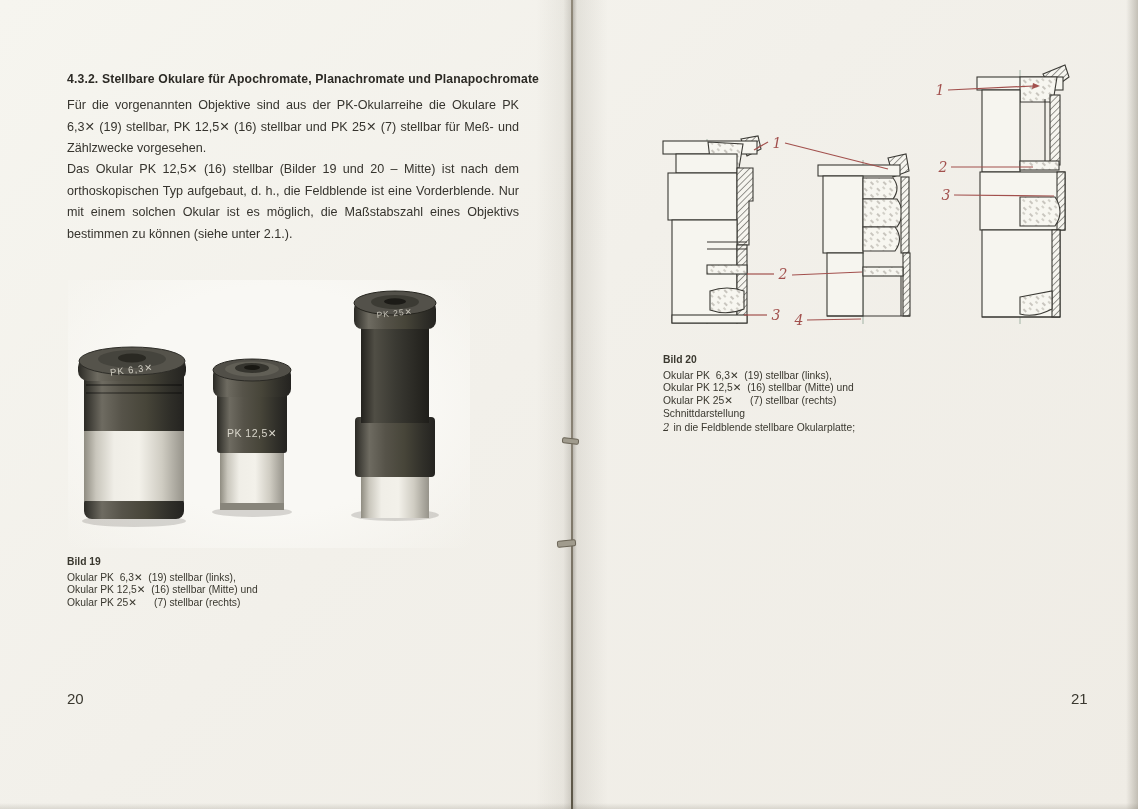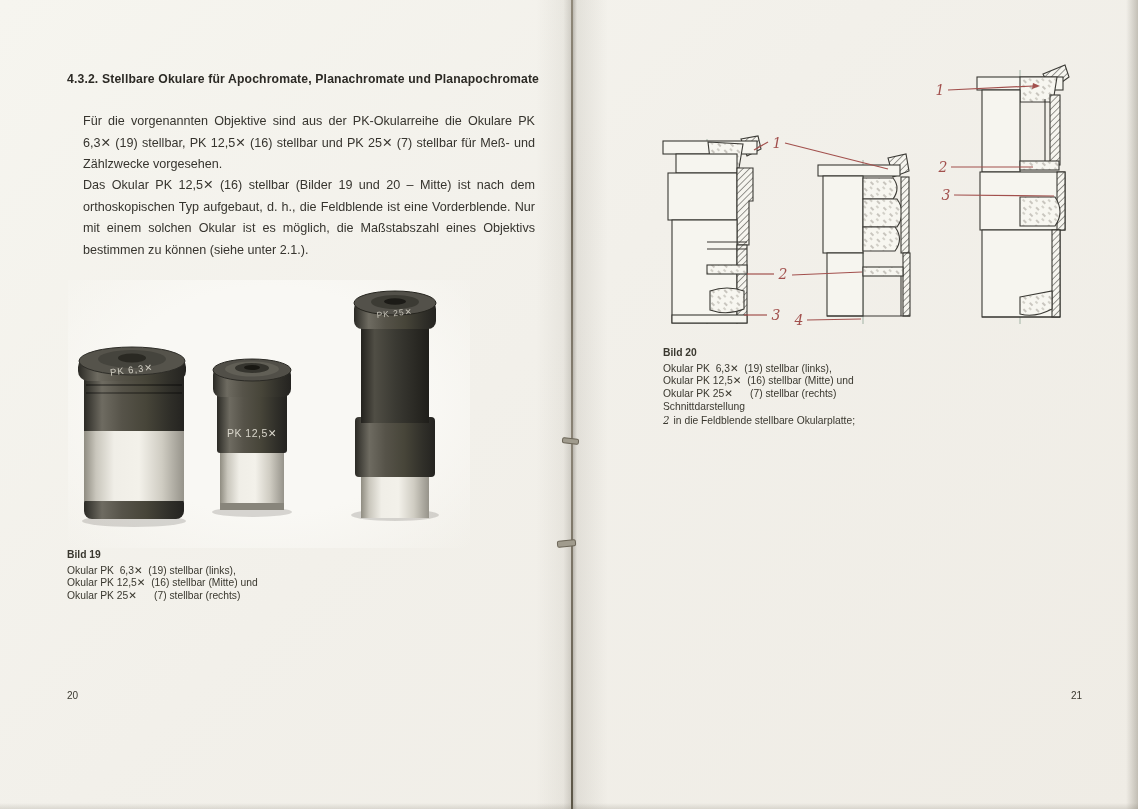--- a/index.html
+++ b/index.html
@@ -19,41 +19,41 @@
     background:linear-gradient(180deg,#90897a 0%,#6e6759 25%,#8a8375 55%,#5b5546 100%);}
   .staple{position:absolute;background:#a09b8d;border:1px solid #6b6557;border-radius:2px;}
   .staple.s1{left:562px;top:438px;width:15px;height:4px;transform:rotate(7deg);}
   .staple.s2{left:557px;top:540px;width:17px;height:5px;transform:rotate(-6deg);}
 
   h1.heading{
     position:absolute;left:67px;top:72px;margin:0;
     font-size:12.2px;font-weight:bold;letter-spacing:.15px;white-space:nowrap;color:#2c2a25;
   }
   p.body{
-    position:absolute;margin:16px;width:452px;
+    position:absolute;margin:0;width:452px;
     font-size:12.6px;line-height:21.6px;text-align:justify;color:#36342e;
   }
   p.p1{left:67px;top:95px;}
   p.p2{left:67px;top:159px;}
   p.p3{left:663px;top:484px;width:433px;}
 
   .photo-bg{position:absolute;left:68px;top:280px;width:402px;height:268px;
     background:radial-gradient(ellipse at 50% 45%, #f9f8f4 55%, rgba(249,248,244,0) 100%);}
   .photo{position:absolute;left:74px;top:283px;width:392px;height:262px;}
 
   .fig20{position:absolute;left:655px;top:27px;width:455px;height:318px;}
 
   .caption{position:absolute;font-size:10.3px;line-height:12.7px;color:#3a382f;}
   .cap19{left:67px;top:549px;}
   .cap20{left:663px;top:347px;}
-  .cap-label{font-weight:bold;margin-bottom:3px;}
+  .cap-label{font-weight:bold;margin-bottom:3px;margin-top:7px;}
   .cap-line{white-space:pre;}
   .legend-row{white-space:pre;}
   .legend-num{font-family:"DejaVu Serif","Liberation Serif",serif;font-style:italic;margin-right:4px;}
-  .pagenum{position:absolute;font-size:10px;color:#3a382f;}
+  .pagenum{position:absolute;font-size:15px;color:#3a382f;}
   .pn-left{left:67px;top:690px;}
   .pn-right{left:1071px;top:690px;}
 </style>
 </head>
 <body>
 
 <div class="book">
 
   <h1 class="heading">4.3.2. Stellbare Okulare für Apochromate, Planachromate und Planapochromate</h1>
   <p class="body p1">Für die vorgenannten Objektive sind aus der PK-Okularreihe die Okulare PK 6,3✕ (19) stellbar, PK 12,5✕ (16) stellbar und PK 25✕ (7) stellbar für Meß- und Zählzwecke vorgesehen.</p>

